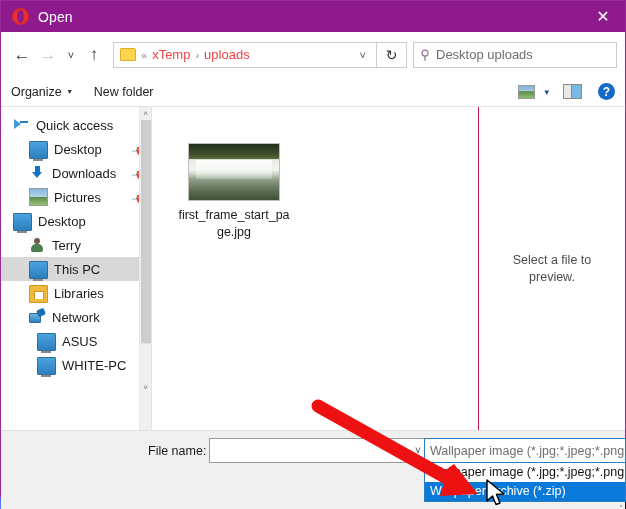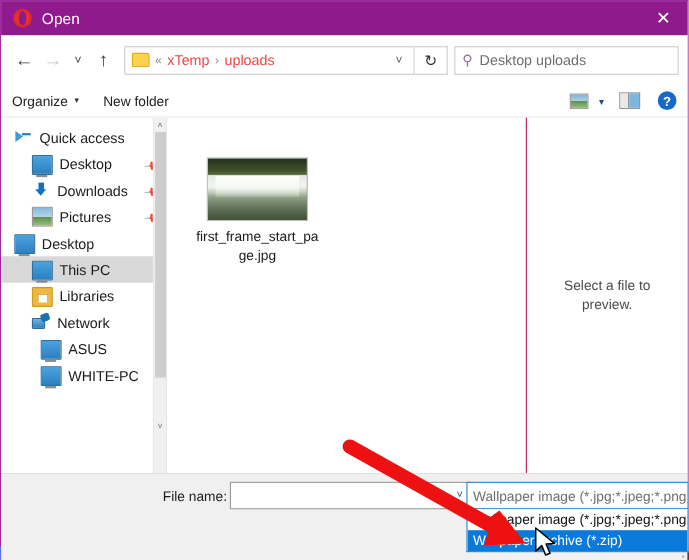--- a/index.html
+++ b/index.html
@@ -748,20 +748,24 @@
         </div>
         <div class="tree-item indent1">
           <span class="ti-icon ic-pic"></span>
           <span class="ti-label">Pictures</span>
           <span class="pin">📌</span>
         </div>
         <div class="tree-item indent0">
           <span class="ti-icon ic-monitor"></span>
           <span class="ti-label">Desktop</span>
         </div>
+        <div class="tree-item indent1">
+          <span class="ti-icon ic-user"></span>
+          <span class="ti-label">Terry</span>
+        </div>
         <div class="tree-item indent1 selected">
           <span class="ti-icon ic-monitor"></span>
           <span class="ti-label">This PC</span>
         </div>
         <div class="tree-item indent1">
           <span class="ti-icon ic-lib"></span>
           <span class="ti-label">Libraries</span>
         </div>
         <div class="tree-item indent1">
           <span class="ti-icon ic-net"></span>

